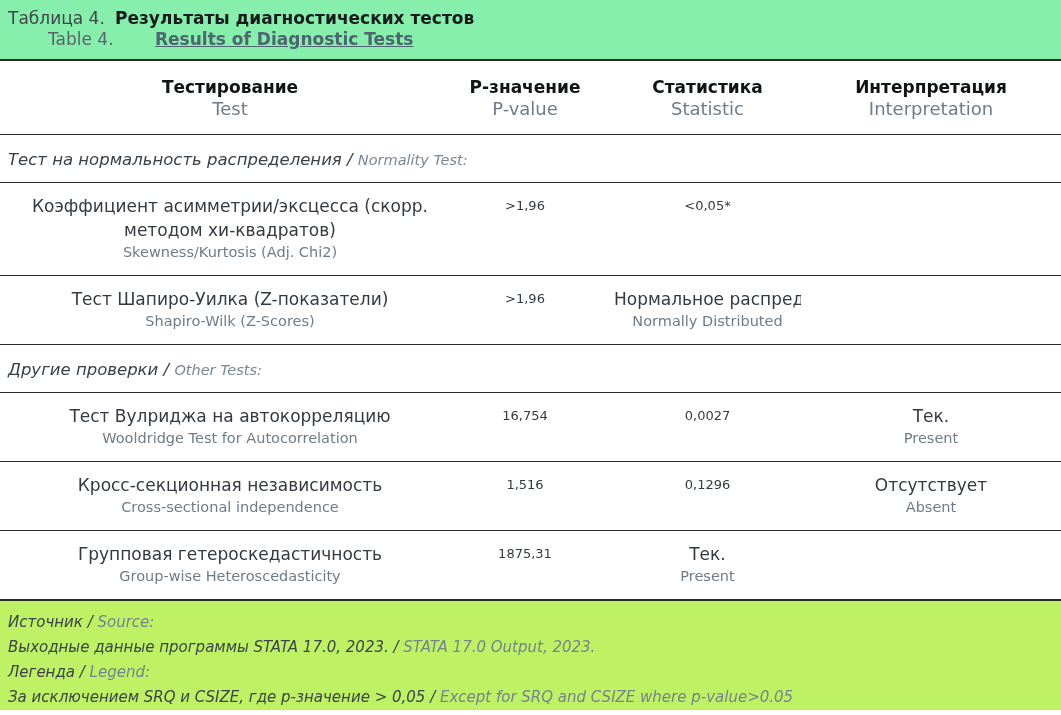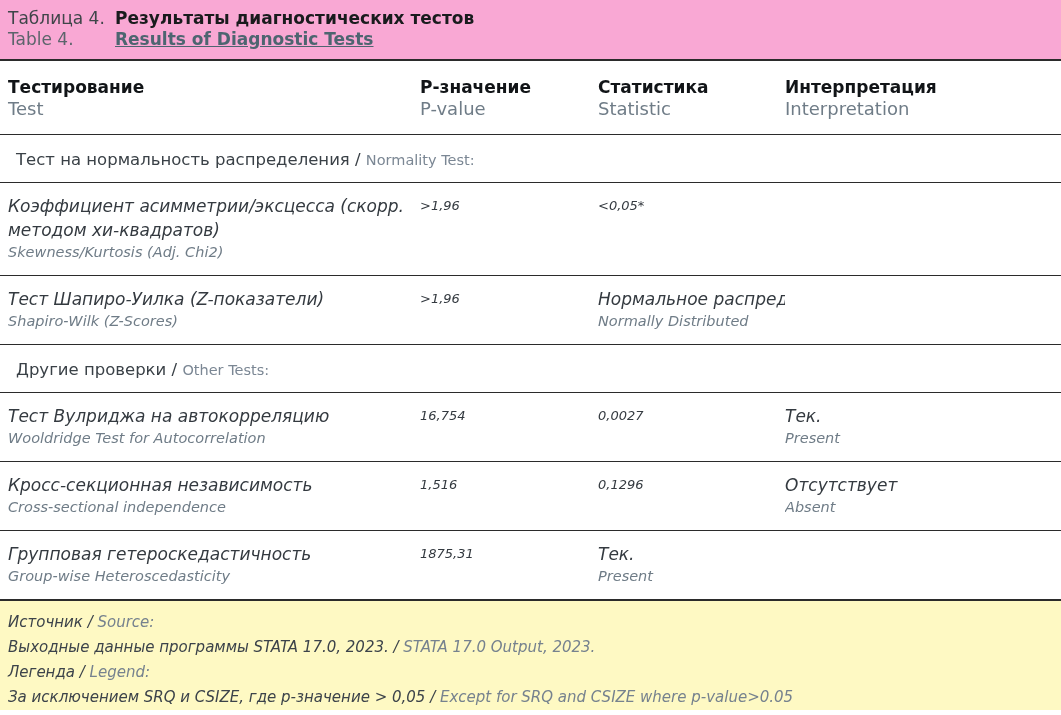--- a/index.html
+++ b/index.html
@@ -1,49 +1,49 @@
 <!DOCTYPE html>
 <html><head>
 <meta charset="utf-8">
 <style>
   * { margin:0; padding:0; box-sizing:border-box; }
   html,body { width:1061px; height:715px; overflow:hidden; background:#ffffff;
     font-family:"DejaVu Sans","Liberation Sans",sans-serif; }
 
   
-  .title-band { background:#f9a8d4; border-bottom:2px solid #2b2b2b;
+  .title-band { background:#86efac; border-bottom:2px solid #2b2b2b;
     padding:8px 0 9px 8px; }
   .title-line { font-size:17px; line-height:21px; white-space:nowrap; }
   .title-label-ru { display:inline-block; width:107px; color:#3f4549; }
   .title-main-ru { font-weight:bold; color:#191b1d; }
-  .title-label-en { display:inline-block; width:107px; color:#5c646b; }
+  .title-label-en { display:inline-block; width:107px; color:#5c646b;margin-left:40px; }
   .title-main-en { font-weight:bold; color:#4d6570;text-decoration:underline; }
 
   
   .grid { display:grid; grid-template-columns:412px 178px 187px 1fr;
-    padding-left:8px; }
+    padding-left:24px;text-align:center; }
 
   .col-header { border-bottom:1px solid #2b2b2b; padding-top:15px; padding-bottom:15px; }
   .col-ru { font-weight:bold; font-size:17px; line-height:23px; color:#111417; }
   .col-en { font-size:18px; line-height:20px; color:#6f7c87; }
 
   .section-heading { border-bottom:1px solid #2b2b2b; padding-top:15px;
-    padding-bottom:13px; padding-left:16px; white-space:nowrap; }
+    padding-bottom:13px; padding-left:8px; font-style:italic; white-space:nowrap; }
   .section-ru { font-size:16.5px; color:#3a4147; }
   .section-en { font-size:14.5px; color:#7b8794; }
 
-  .data-row { border-bottom:1px solid #2b2b2b; padding-top:11px; padding-bottom:13px;font-style:italic; }
+  .data-row { border-bottom:1px solid #2b2b2b; padding-top:11px; padding-bottom:13px; }
   .data-row.thick { border-bottom-width:2px; }
   .cell-ru { font-size:17px; line-height:24px; color:#343a40; }
   .cell-en { font-size:14.5px; line-height:20px; color:#6f7c87; }
   .cell-val { font-size:13px; line-height:24px; color:#343a40; }
   .cell-interp { overflow:hidden; white-space:nowrap; }
 
   
-  .footer { background:#fef9c3; padding:9px 0 0 8px; font-style:italic; }
+  .footer { background:#bef264; padding:9px 0 0 8px; font-style:italic; }
   .footer-line { font-size:15px; line-height:25px; white-space:nowrap; }
   .footer-ru { color:#3c434a; }
   .footer-en { color:#76828e; }
 </style>
 </head>
 <body>
 
 <div class="title-band">
   <div class="title-line">
     <span class="title-label-ru">Таблица 4.</span><span class="title-main-ru">Результаты диагностических тестов</span>

